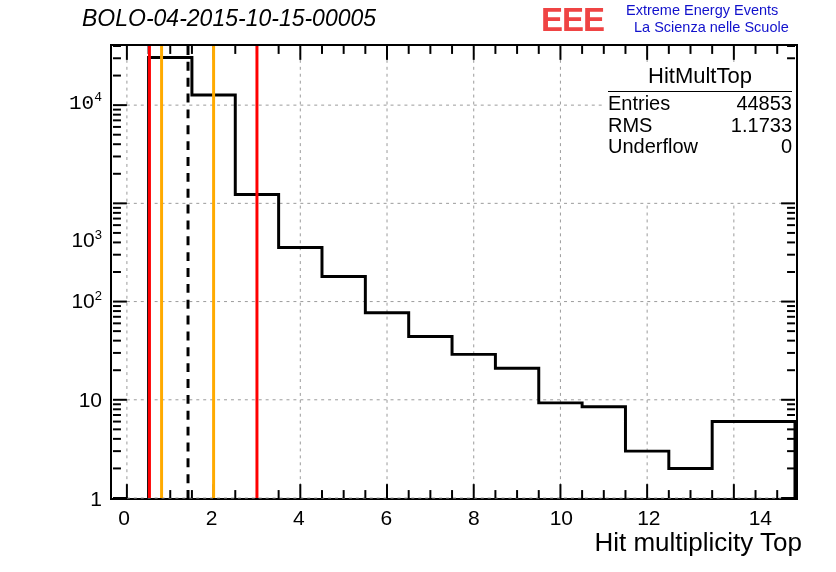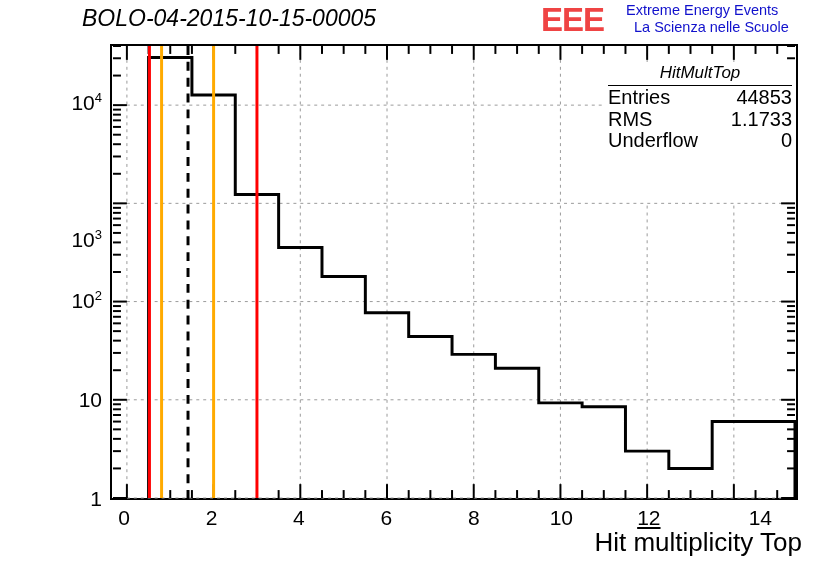--- a/index.html
+++ b/index.html
@@ -25,21 +25,21 @@
 
   
   .ticklabel{position:absolute;font-size:21px;white-space:nowrap;}
   .ylab{text-align:right;}
   .ylab sup{font-size:13px;vertical-align:super;}
   #xaxis-title{position:absolute;right:34px;top:527px;font-size:26px;white-space:nowrap;}
 
   
   #stats{position:absolute;left:604px;top:62px;width:192px;height:140px;
          background:#fff;box-sizing:border-box;}
-  #stats .st-title{text-align:center;font-size:17px;padding-top:1px;font-style:italic;}
+  #stats .st-title{text-align:center;font-size:22px;padding-top:1px;}
   #stats .st-rule{border-bottom:1.5px solid #000;margin:2px 4px 1px 4px;}
   #stats .st-row{display:flex;justify-content:space-between;font-size:20px;
                  padding:0 4px;line-height:21.5px;}
   #stats .st-val{text-align:center;}
 
   svg{display:block;overflow:visible;}
 </style>
 </head>
 <body>
 
@@ -217,27 +217,27 @@
     </svg>
 </div>
 
 <div id="axis-labels">
     <div class="ticklabel" style="left: 123.996px; top: 506px; transform: translateX(-50%);">0</div>
     <div class="ticklabel" style="left: 211.472px; top: 506px; transform: translateX(-50%);">2</div>
     <div class="ticklabel" style="left: 298.949px; top: 506px; transform: translateX(-50%);">4</div>
     <div class="ticklabel" style="left: 386.425px; top: 506px; transform: translateX(-50%);">6</div>
     <div class="ticklabel" style="left: 473.901px; top: 506px; transform: translateX(-50%);">8</div>
     <div class="ticklabel" style="left: 561.377px; top: 506px; transform: translateX(-50%);">10</div>
-    <div class="ticklabel" style="left: 648.853px; top: 506px; transform: translateX(-50%); text-decoration: underline;">12</div>
+    <div class="ticklabel" style="left: 648.853px; top: 506px; transform: translateX(-50%);">12</div>
     <div class="ticklabel" style="left: 736.329px; top: 506px; transform: translateX(-50%); margin-left: 24px;">14</div>
     <div class="ticklabel ylab" style="right: 734px; top: 500px; transform: translateY(-55%);">1</div>
     <div class="ticklabel ylab" style="right: 734px; top: 400.914px; transform: translateY(-55%);">10</div>
     <div class="ticklabel ylab" style="right: 734px; top: 301.828px; transform: translateY(-55%);"><span>10</span><sup>2</sup></div>
     <div class="ticklabel ylab" style="right: 734px; top: 202.742px; transform: translateY(-55%); margin-top: 38px;"><span>10</span><sup>3</sup></div>
-    <div class="ticklabel ylab" style="right: 734px; top: 103.656px; transform: translateY(-55%);"><span>10</span><sup>4</sup></div>
+    <div class="ticklabel ylab" style="right: 734px; top: 103.656px; transform: translateY(-55%); font-family: Liberation Mono, monospace;"><span>10</span><sup>4</sup></div>
   </div>
 
 <div id="xaxis-title">Hit multiplicity Top</div>
 
 <div id="stats">
   <div class="st-title">HitMultTop</div>
   <div class="st-rule"></div>
   <div id="stats-rows">
       <div class="st-row">
         <span>Entries</span>

